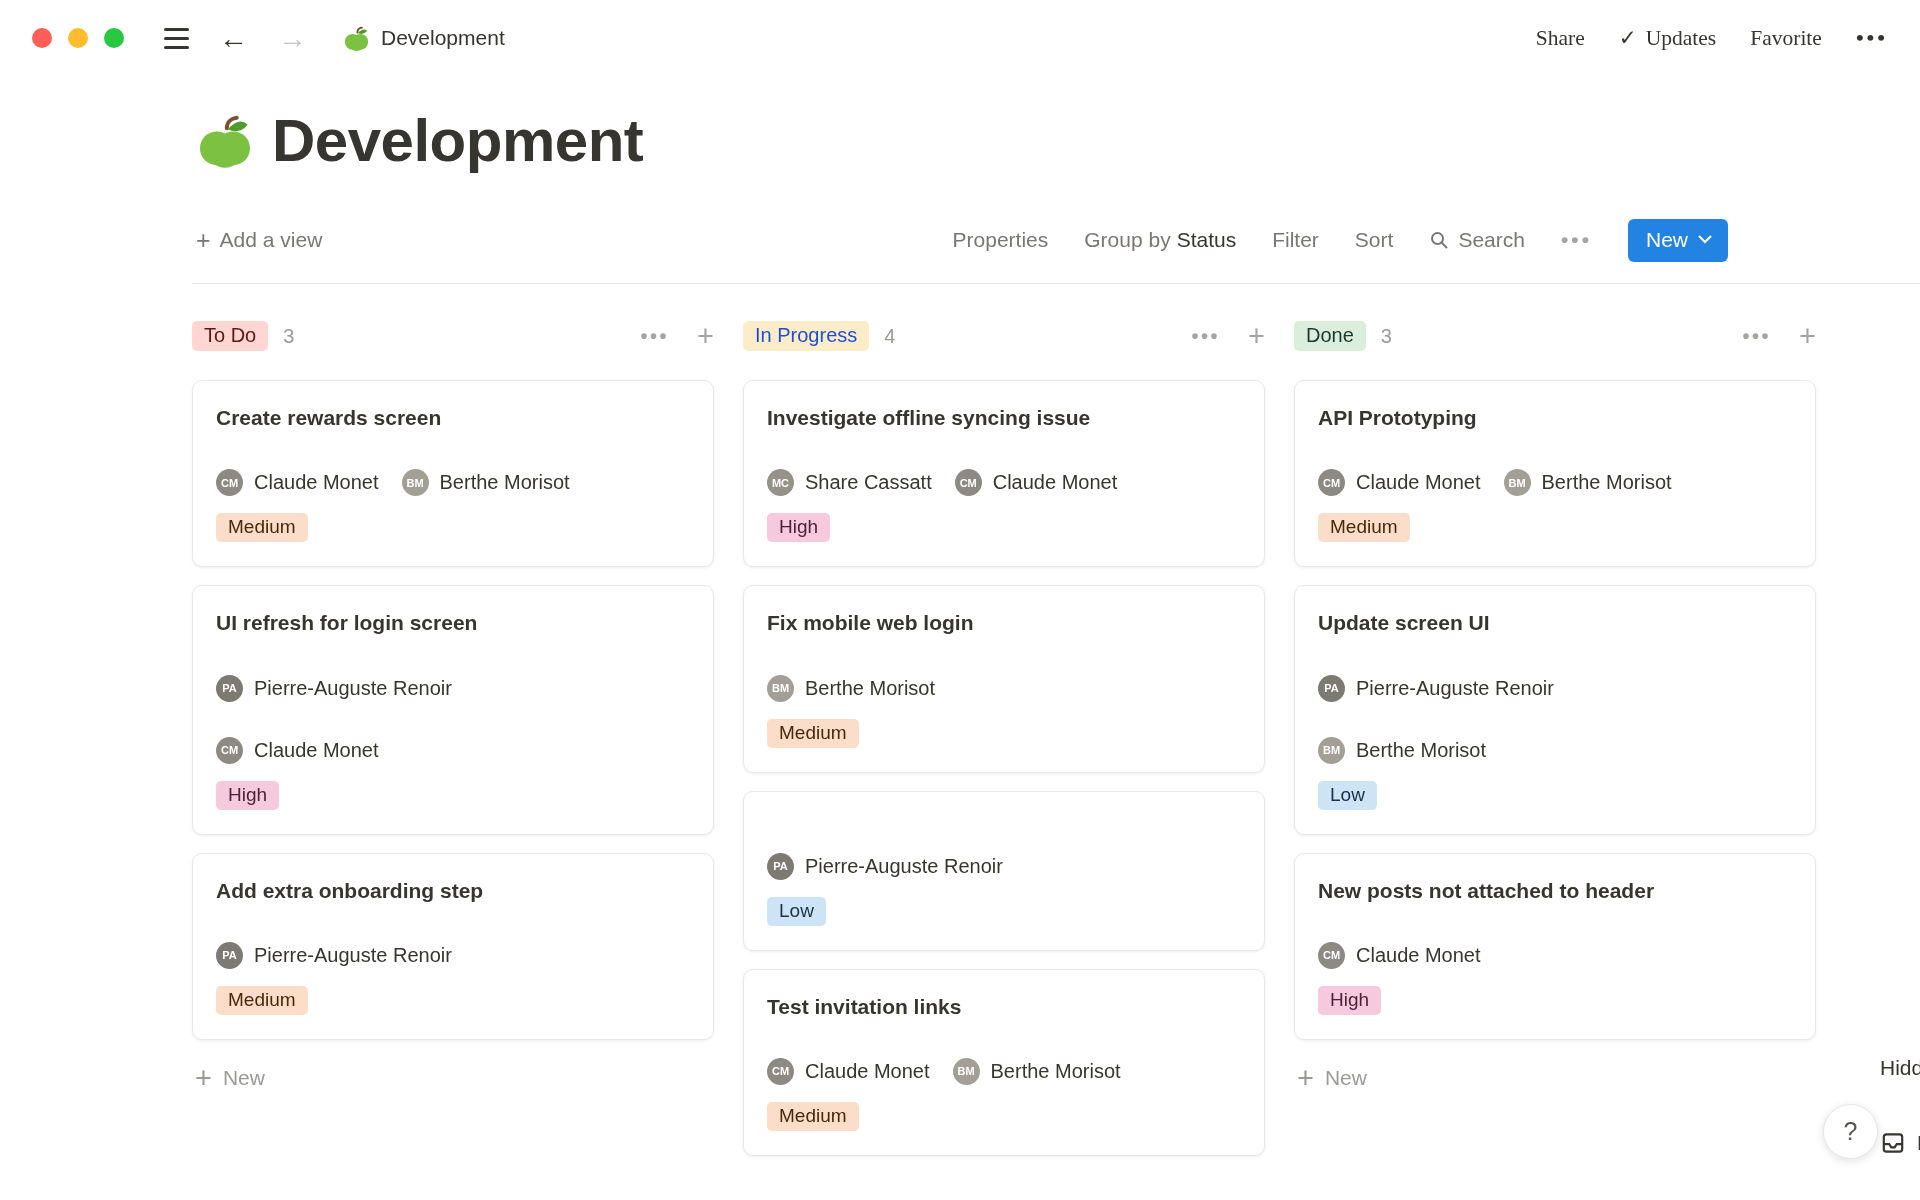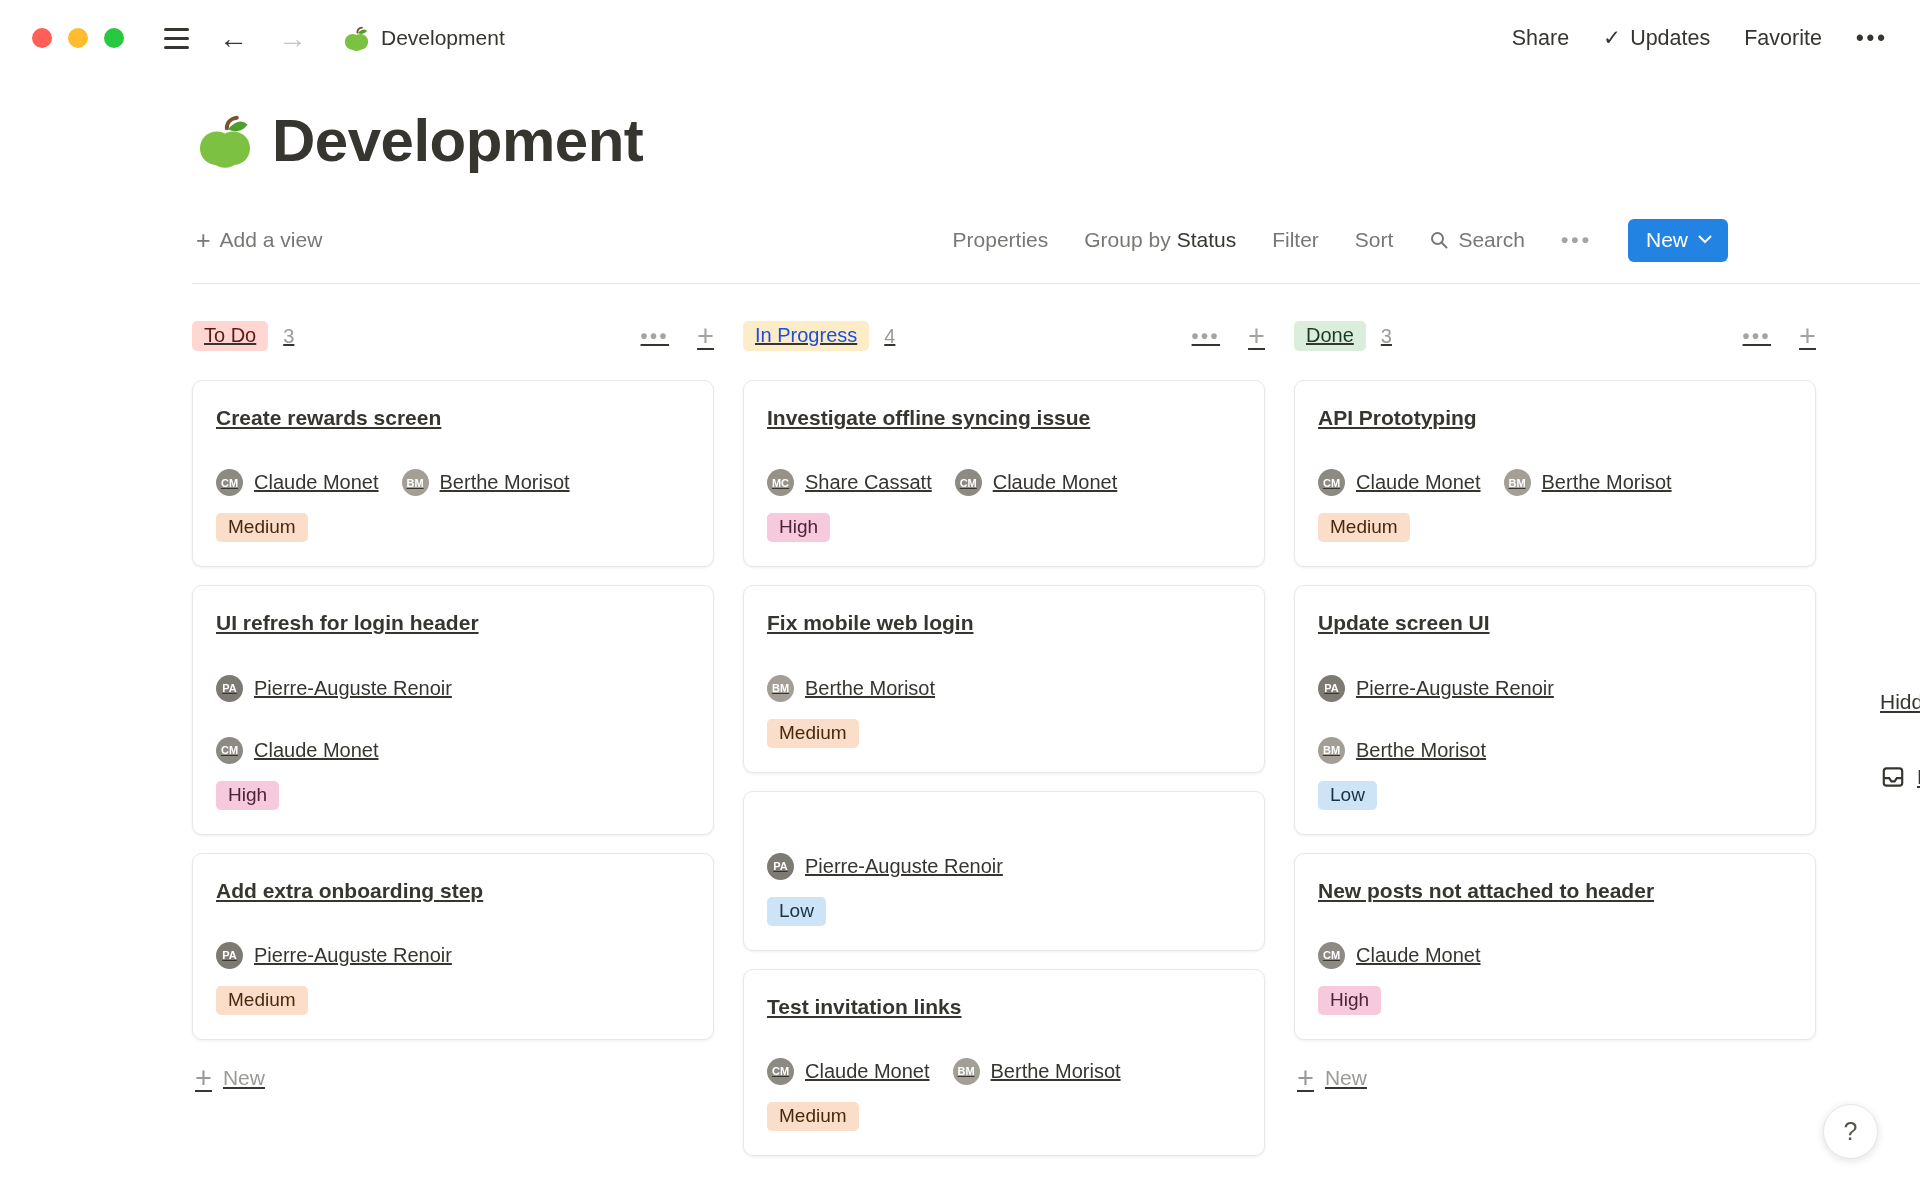--- a/index.html
+++ b/index.html
@@ -9,21 +9,21 @@
   
   .topbar { height:76px; display:flex; align-items:center; padding:0 32px; }
   .traffic { display:flex; gap:16px; align-items:center; }
   .light { width:20px; height:20px; border-radius:50%; }
   .light.red{background:#ff5f57}.light.yellow{background:#febc2e}.light.green{background:#28c840}
   .hamburger { margin-left:40px; display:flex; flex-direction:column; gap:6px; cursor:pointer; }
   .hamburger span { width:25px; height:3px; background:#37352f; border-radius:2px; }
   .nav-arrow { font-size:29px; margin-left:30px; line-height:1; color:#37352f; }
   .nav-arrow.disabled { color:#c6c5c2; }
   .crumb { display:flex; align-items:center; gap:11px; margin-left:36px; font-size:21px; }
-  .topbar-right { margin-left:auto; display:flex; align-items:center; gap:34px; font-size:21.5px; }
+  .topbar-right { margin-left:auto; display:flex; align-items:center; gap:34px; font-size:21.5px;font-family:Liberation Serif, serif; }
   .updates { display:flex; align-items:center; gap:9px; }
   .dots-dark { letter-spacing:3px; font-size:22px; font-weight:700; color:#37352f; }
 
   
   .title-row { margin:30px 192px 0 196px; display:flex; align-items:center; gap:18px; }
   .page-title { font-size:60px; font-weight:700; letter-spacing:-0.5px; }
 
   
   .toolbar { margin:42px 192px 0 196px; display:flex; align-items:center; height:46px; }
   .add-view { color:#787774; font-size:21px; display:flex; align-items:center; gap:9px; }
@@ -32,21 +32,21 @@
   .groupby b { color:#37352f; font-weight:400; margin-left:6px; }
   .searchbox { display:flex; align-items:center; gap:9px; }
   .dots-gray { letter-spacing:3px; font-size:21px; font-weight:700; color:#a5a4a1; }
   .new-btn { display:flex; align-items:center; gap:10px; background:#2383e2; color:#fff;
              border:none; border-radius:6px; padding:9px 16px 10px 18px; font-size:21px;
              font-weight:500; font-family:inherit; cursor:pointer; }
 
   .divider { height:1px; background:#e9e9e7; margin:20px 0 0 192px; }
 
   
-  .board { display:flex; align-items:center; padding:34px 0 0 192px; column-gap:47px;text-decoration:underline; }
+  .board { display:flex; align-items:flex-end; padding:34px 0 0 192px; column-gap:47px; }
   .column { width:522px; flex:none; }
   .col-header { display:flex; align-items:center; height:36px; margin-bottom:26px; }
   .col-badge { padding:3px 12px 4px; border-radius:5px; font-size:20px; }
   .col-count { margin-left:15px; color:#9b9a97; font-size:20px; }
   .col-actions { margin-left:auto; display:flex; align-items:center; gap:28px; }
   .dots-col { letter-spacing:2.5px; font-size:20px; font-weight:700; color:#a5a4a1; }
   .plus-col { font-size:29px; color:#a5a4a1; line-height:1; font-weight:400; }
   .cards { display:flex; flex-direction:column; gap:18px; }
   .card { background:#fff; border:1px solid #e8e8e6; border-radius:10px;
           padding:23px 23px 24px; box-shadow:0 1px 3px rgba(15,15,15,0.07); cursor:pointer; }
@@ -176,21 +176,21 @@
           <div class="card"><div class="card-title">Create rewards screen</div><div class="assignees">
               <span class="assignee">
                 <span class="avatar" style="background: rgb(141, 138, 131);">CM</span>
                 <span>Claude Monet</span>
               </span>
               <span class="assignee">
                 <span class="avatar" style="background: rgb(163, 159, 150);">BM</span>
                 <span>Berthe Morisot</span>
               </span>
             </div><span class="tag" style="background: rgb(250, 222, 201); color: rgb(73, 41, 14);">Medium</span></div>
-          <div class="card"><div class="card-title">UI refresh for login header</div><div class="assignees stacked">
+          <div class="card"><div class="card-title">UI refresh for login screen</div><div class="assignees stacked">
               <span class="assignee">
                 <span class="avatar" style="background: rgb(125, 122, 115);">PA</span>
                 <span>Pierre-Auguste Renoir</span>
               </span>
               <span class="assignee">
                 <span class="avatar" style="background: rgb(141, 138, 131);">CM</span>
                 <span>Claude Monet</span>
               </span>
             </div><span class="tag" style="background: rgb(246, 201, 221); color: rgb(76, 35, 55);">High</span></div>
           <div class="card"><div class="card-title">Add extra onboarding step</div><div class="assignees">

